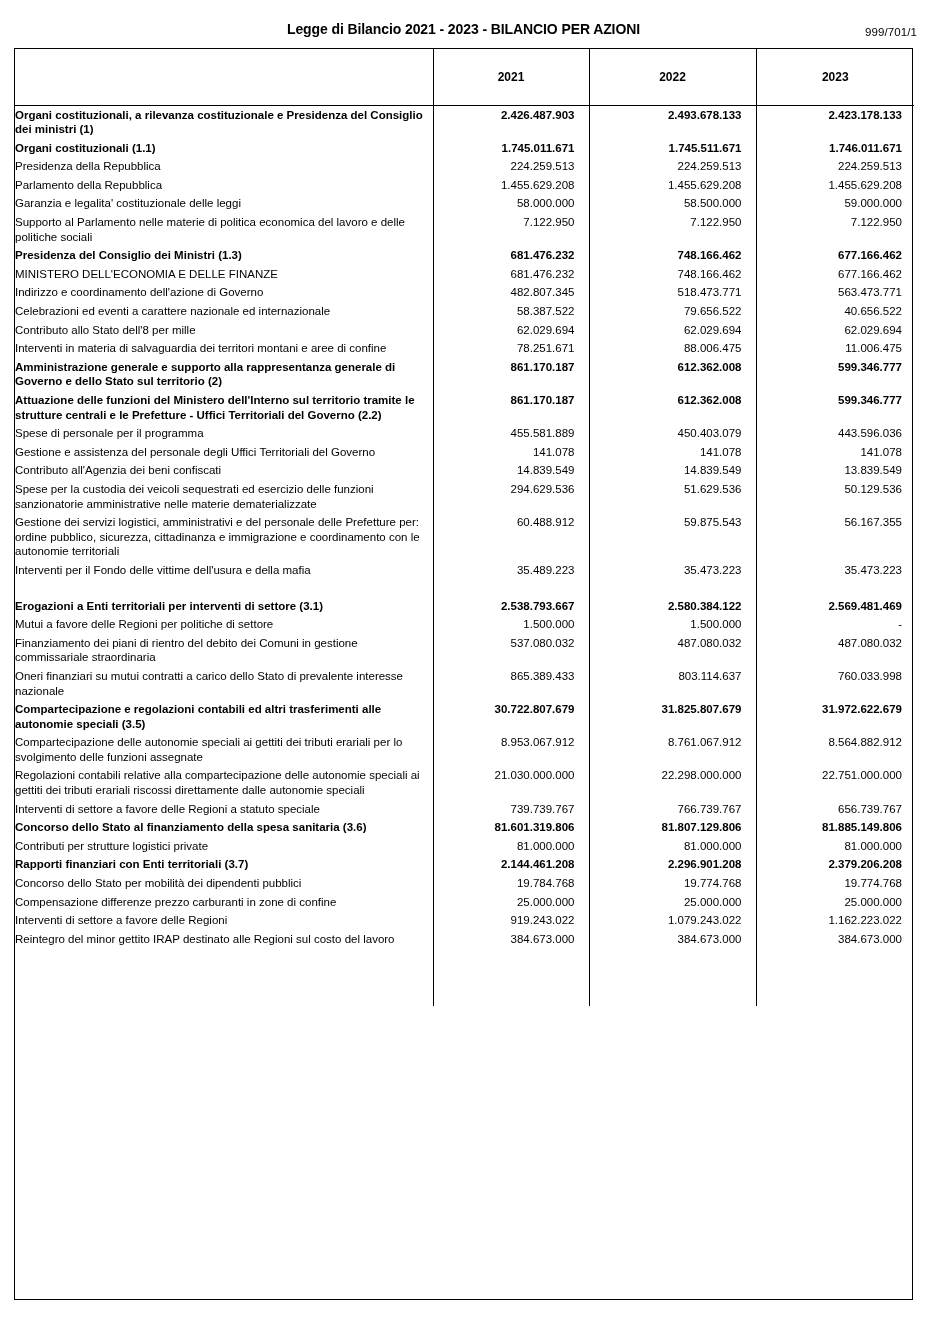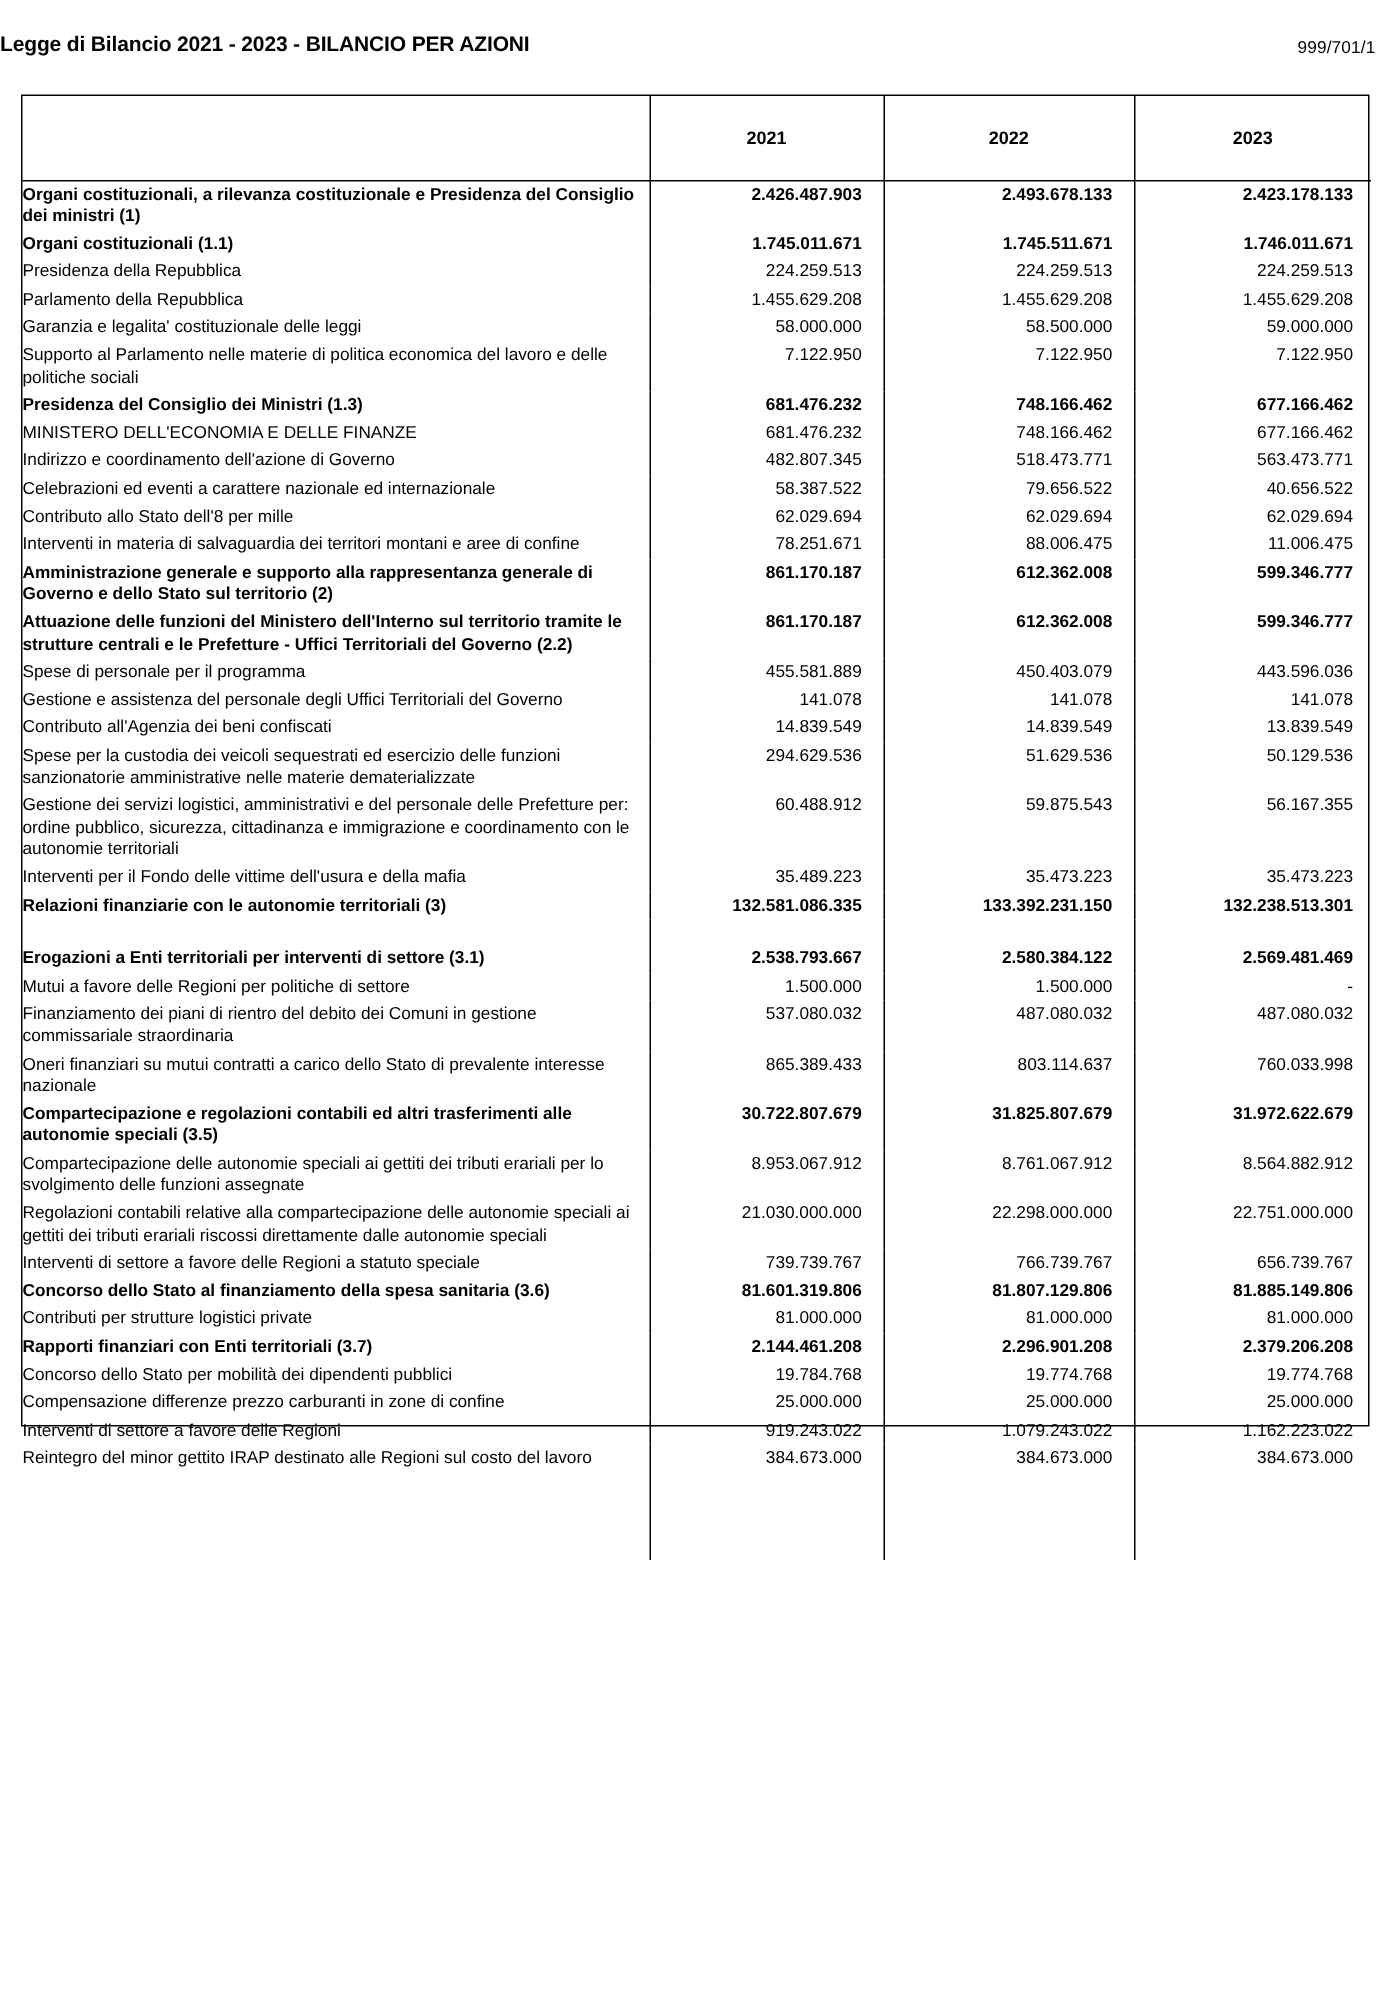--- a/index.html
+++ b/index.html
@@ -21,34 +21,34 @@
   .page-code {
     position: absolute;
     top: 3px;
     right: 10px;
     font-size: 11.5px;
     letter-spacing: 0.1px;
     line-height: 1;
     margin-top: 24px;
   }
   .doc-title {
-    text-align: left;
+    text-align: center;
     font-size: 14px;
     font-weight: bold;
     padding-top: 21px;
     letter-spacing: -0.1px;
   }
 
   
   .table-wrap {
     position: absolute;
     left: 14px;
-    top: 63px;
+    top: 48px;
     width: 899px;
-    height: 888px;
+    height: 1252px;
     border: 1.6px solid #000;
   }
   table.bilancio {
     width: 100%;
     border-collapse: collapse;
     table-layout: fixed;
     font-size: 11.5px;
   }
   table.bilancio col.c-label { width: 418px; }
   table.bilancio col.c-y     { width: 156px; }
@@ -234,26 +234,20 @@
           <td class="val">60.488.912</td>
           <td class="val">59.875.543</td>
           <td class="val last">56.167.355</td>
         </tr>
         <tr>
           <td class="label lvl2">Interventi per il Fondo delle vittime dell'usura e della mafia</td>
           <td class="val">35.489.223</td>
           <td class="val">35.473.223</td>
           <td class="val last">35.473.223</td>
         </tr>
-        <tr>
-          <td class="label lvl0 b">Relazioni finanziarie con le autonomie territoriali (3)</td>
-          <td class="val b">132.581.086.335</td>
-          <td class="val b">133.392.231.150</td>
-          <td class="val b last">132.238.513.301</td>
-        </tr>
         <tr class="spacer">
           <td></td>
           <td></td>
           <td></td>
           <td class="last"></td>
         </tr>
         <tr>
           <td class="label lvl1 b">Erogazioni a Enti territoriali per interventi di settore (3.1)</td>
           <td class="val b">2.538.793.667</td>
           <td class="val b">2.580.384.122</td>

